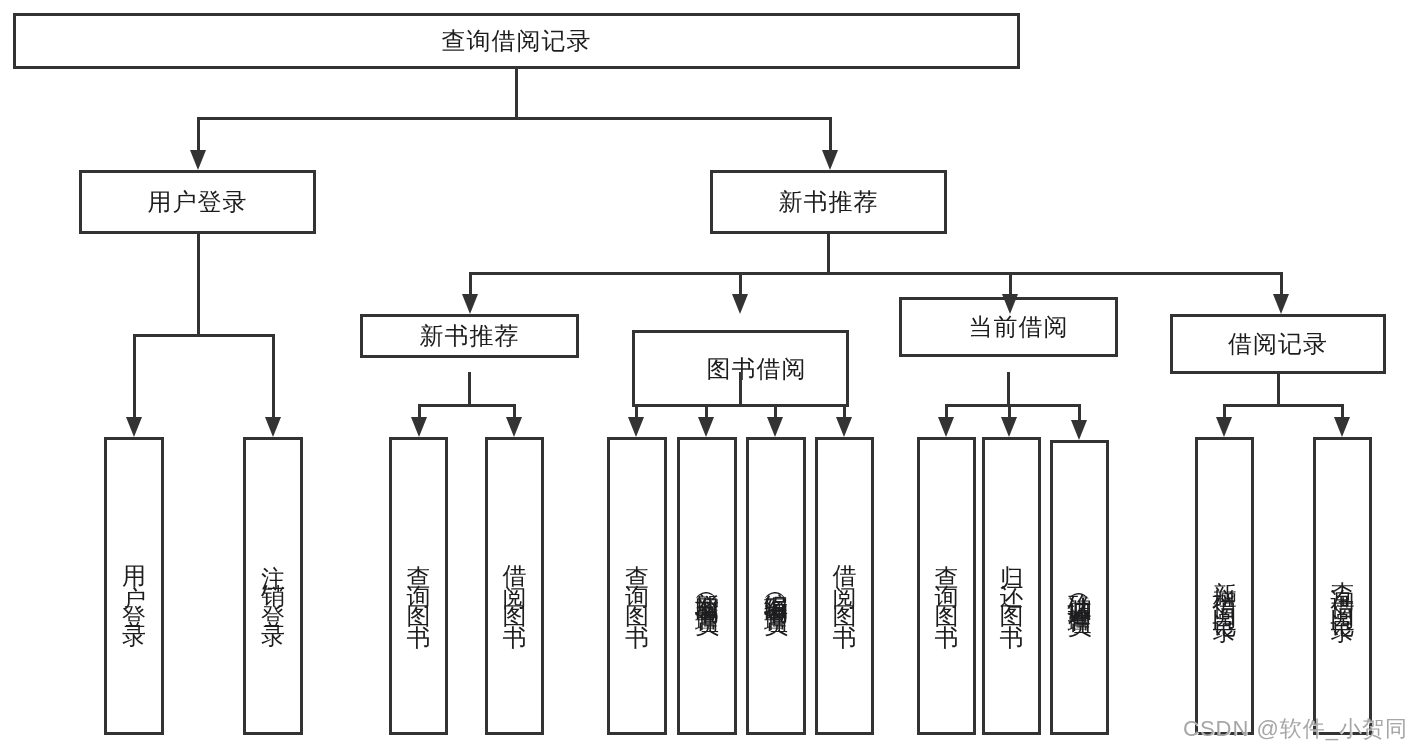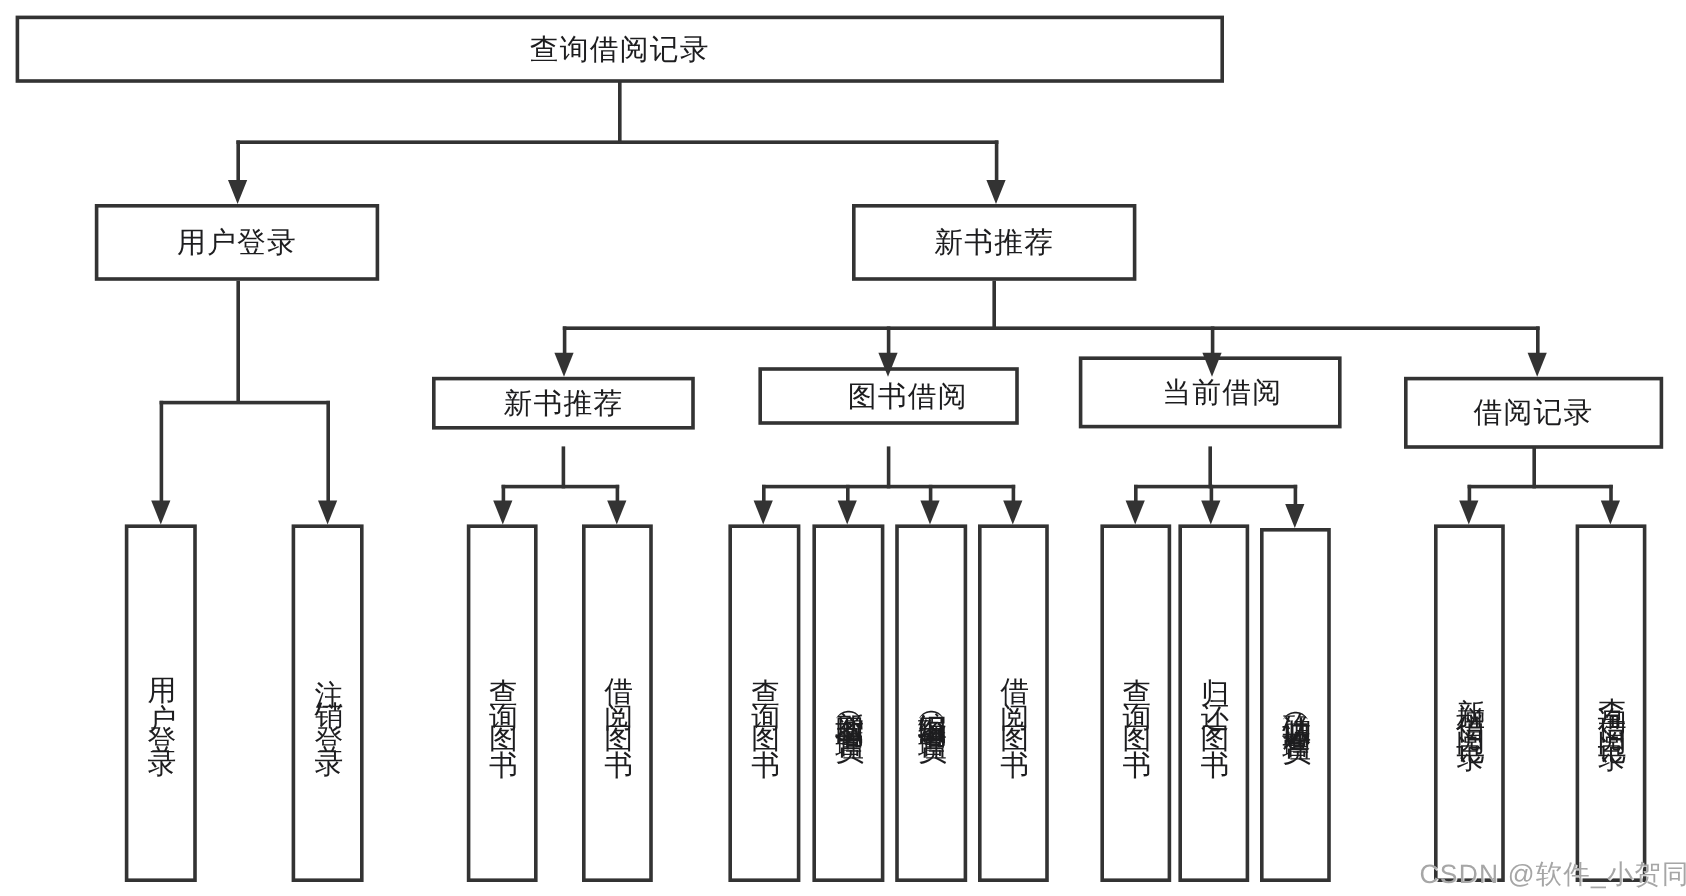--- a/index.html
+++ b/index.html
@@ -40,21 +40,21 @@
     position:absolute;width:0;height:0;
     border-left:8px solid transparent;
     border-right:8px solid transparent;
     border-top:20px solid var(--line);
   }
   
   #root-box      {left:13px;  top:13px;  width:1007px;height:56px;}
   #n-user-login  {left:79px;  top:170px; width:237px; height:64px;}
   #n-book-mgmt   {left:710px; top:170px; width:237px; height:64px;}
   #n-new-book    {left:360px; top:314px; width:219px; height:44px;}
-  #n-book-borrow {left:632px; top:306px; width:217px; height:48px;padding-left:32px;}
+  #n-book-borrow {left:632px; top:330px; width:217px; height:77px;padding-left:32px;}
   #n-current     {left:899px; top:297px; width:219px; height:60px;padding-left:20px;}
   #n-records     {left:1170px;top:314px; width:216px; height:60px;}
   
   #l-user-login  {left:104px; top:437px; width:60px; height:298px;}
   #l-logout      {left:243px; top:437px; width:60px; height:298px;}
   #l-query1      {left:389px; top:437px; width:59px; height:298px;}
   #l-borrow1     {left:485px; top:437px; width:59px; height:298px;}
   #l-query2      {left:607px; top:437px; width:60px; height:298px;}
   #l-add-book    {left:677px; top:437px; width:60px; height:298px;}
   #l-edit-book   {left:746px; top:437px; width:60px; height:298px;}

